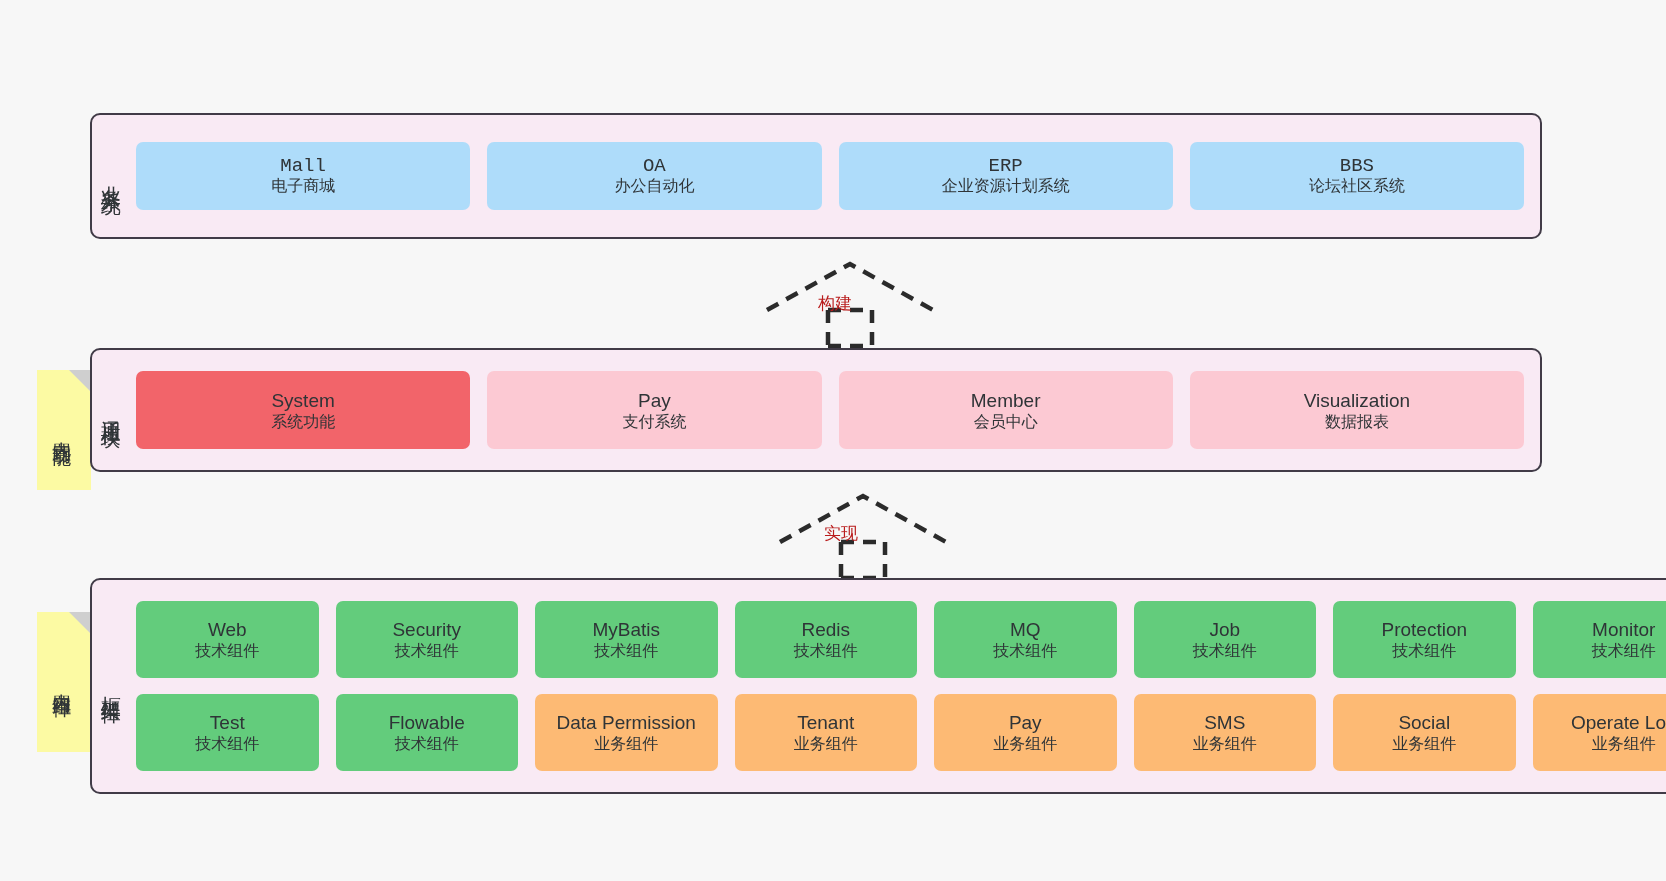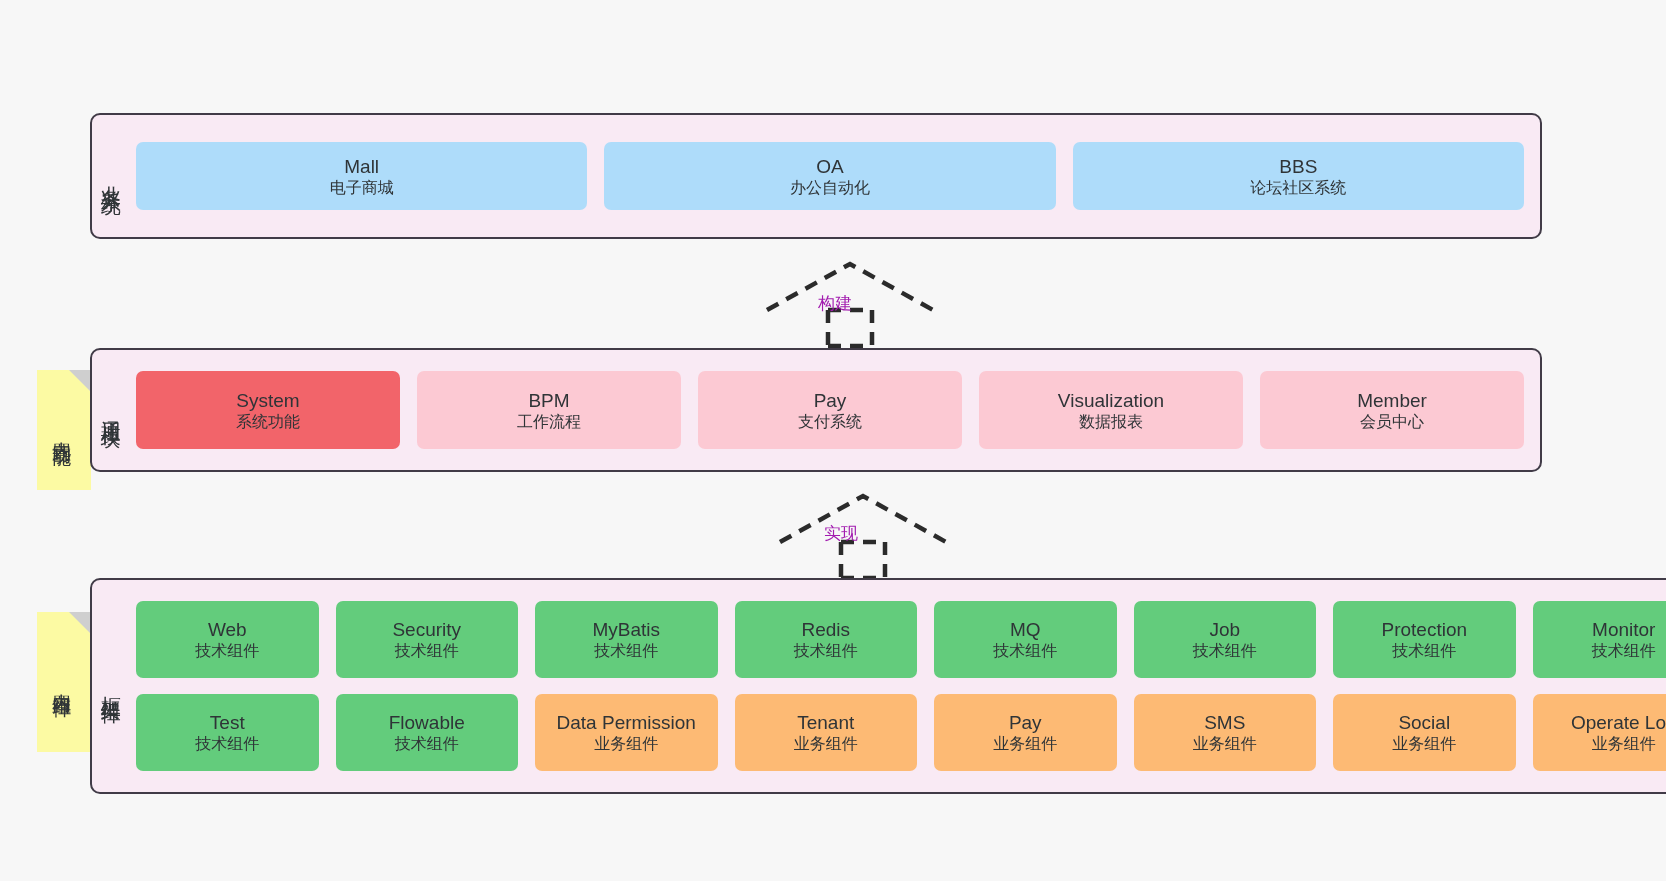--- a/index.html
+++ b/index.html
@@ -71,21 +71,21 @@
     text-align: center;
     color: #2F3437;
     line-height: 1.22;
     box-sizing: border-box;
     padding: 4px 6px;
   }
   .card .t1 { font-size: 19px; }
   .card .t2 { font-size: 16px; }
 
   
-  .c-blue        { background: #AEDCFA; }
+  .c-blue        { background: #AEDCFA; font-family: Liberation Mono, monospace; }
   .c-red         { background: #F2646A; }
   .c-pink        { background: #FCC9D3; }
   .c-green       { background: #63CC7C; }
   .c-greenlight  { background: #fdba74; }
 
   
   #layer-business { left: 90px;  top: 113px; width: 1452px; height: 126px; }
   #layer-modules  { left: 90px;  top: 348px; width: 1452px; height: 124px; }
   #layer-framework{ left: 90px;  top: 578px; width: 1643px; height: 216px; }
 
@@ -122,21 +122,21 @@
   #note-components { left: 37px; top: 612px; width: 54px; height: 140px; padding-right: 4px; }
 
   
   .arrow { position: absolute; pointer-events: none; }
   #arrow-build    { left: 755px; top: 258px; width: 190px; height: 90px; }
   #arrow-realize  { left: 768px; top: 490px; width: 190px; height: 90px; }
 
   .arrow-label {
     position: absolute;
     font-size: 17px;
-    color: #a21caf;
+    color: #b91c1c;
     white-space: nowrap;
     user-select: none;
   }
   #label-build   { left: 818px; top: 292px; }
   #label-realize { left: 824px; top: 522px; }
 </style>
 </head>
 <body>
 
 <div id="stage">
@@ -145,20 +145,24 @@
     <div class="layer-title">业务系统</div>
     <div class="layer-body">
       <div class="row">
         <div class="card c-blue">
           <span class="t1">Mall</span>
           <span class="t2">电子商城</span>
         </div>
         <div class="card c-blue">
           <span class="t1">OA</span>
           <span class="t2">办公自动化</span>
+        </div>
+        <div class="card c-blue">
+          <span class="t1">ERP</span>
+          <span class="t2">企业资源计划系统</span>
         </div>
         <div class="card c-blue">
           <span class="t1">BBS</span>
           <span class="t2">论坛社区系统</span>
         </div>
       </div>
     </div>
   </div>
 
   <svg class="arrow" id="arrow-build" viewBox="0 0 190 90">
@@ -178,34 +182,30 @@
 
   <div class="layer" id="layer-modules">
     <div class="layer-title">通用模块</div>
     <div class="layer-body">
       <div class="row">
         <div class="card c-red">
           <span class="t1">System</span>
           <span class="t2">系统功能</span>
         </div>
         <div class="card c-pink">
-          <span class="t1">BPM</span>
-          <span class="t2">工作流程</span>
-        </div>
-        <div class="card c-pink">
           <span class="t1">Pay</span>
           <span class="t2">支付系统</span>
+        </div>
+        <div class="card c-pink">
+          <span class="t1">Member</span>
+          <span class="t2">会员中心</span>
         </div>
         <div class="card c-pink">
           <span class="t1">Visualization</span>
           <span class="t2">数据报表</span>
-        </div>
-        <div class="card c-pink">
-          <span class="t1">Member</span>
-          <span class="t2">会员中心</span>
         </div>
       </div>
     </div>
   </div>
 
   <svg class="arrow" id="arrow-realize" viewBox="0 0 190 90">
     <g fill="none" stroke="#2B2B2B" stroke-width="4.5" stroke-dasharray="13 9" stroke-linecap="butt">
       <path d="M12 52 L95 6 L178 52"></path>
       <path d="M73 52 L117 52"></path>
       <path d="M73 52 L73 90"></path>

